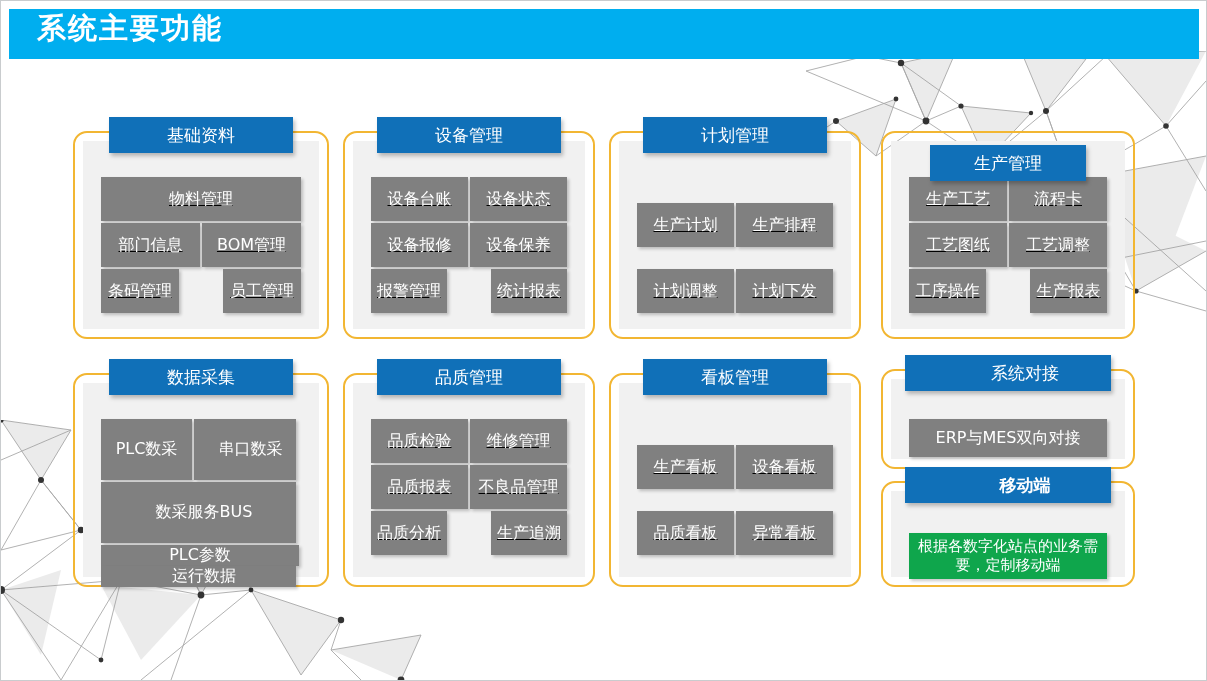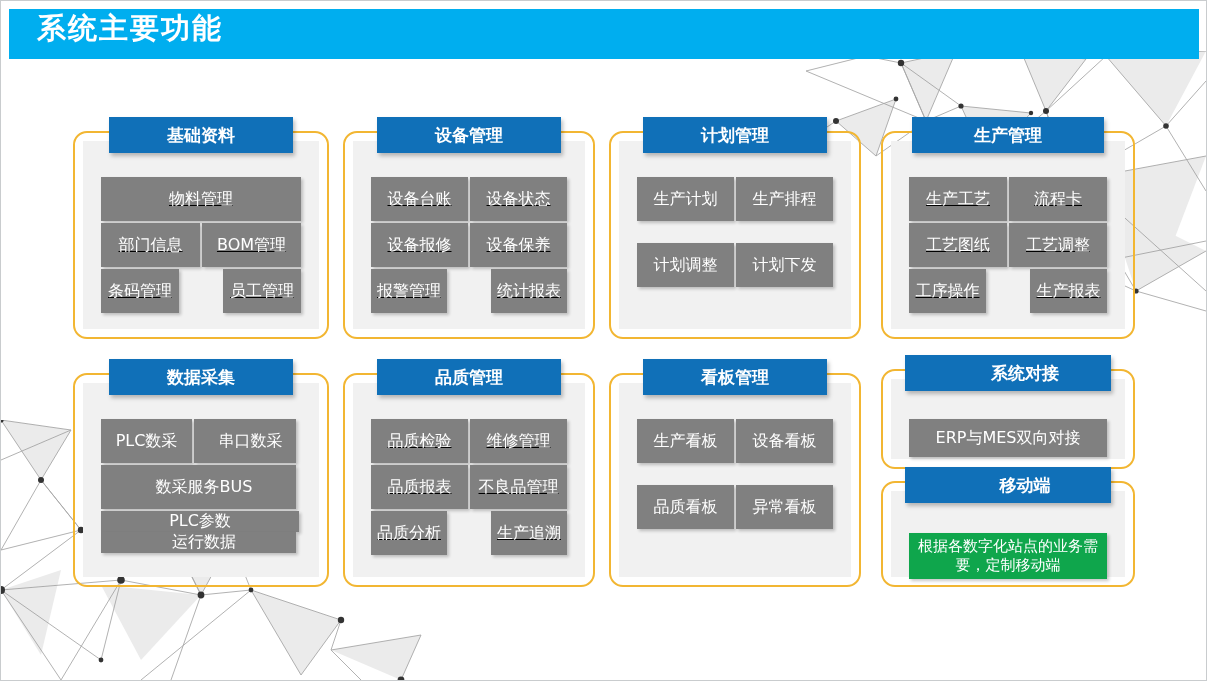--- a/index.html
+++ b/index.html
@@ -79,21 +79,21 @@
     box-sizing: border-box;
   }
   .card-header {
     position: absolute;
     top: -16px;
     left: 50%;
     transform: translateX(-50%);
     background: #1070b8;
     color: #ffffff;
     font-size: 17px;
-    font-weight: bold;
+    font-weight: normal;
     height: 36px;
     line-height: 36px;
     text-align: center;
     white-space: nowrap;
     box-shadow: 2px 3px 4px rgba(0,0,0,0.25);
     z-index: 4;
   }
   .card-header.bold {
     font-weight: bold;
   }
@@ -135,38 +135,38 @@
   #card-plan      { left: 608px; top: 72px;  width: 252px; height: 208px; }
   #card-production{ left: 880px; top: 72px;  width: 254px; height: 208px; }
   
   #card-collect   { left: 72px;  top: 314px; width: 256px; height: 214px; }
   #card-quality   { left: 342px; top: 314px; width: 252px; height: 214px; }
   #card-kanban    { left: 608px; top: 314px; width: 252px; height: 214px; }
   #card-integration { left: 880px; top: 310px; width: 254px; height: 100px; }
   #card-mobile    { left: 880px; top: 422px; width: 254px; height: 106px; }
   .hdr-w170 { width: 172px; padding-left: 34px; }
   .hdr-w180 { width: 184px; }
-  .hdr-w190 { width: 192px; }
+  .hdr-w190 { width: 156px; margin-top: 28px; }
 
   
   .tiles-3x2 { top: 36px; }
   .tiles-3x2 .tile-row { margin-bottom: 2px; text-decoration: underline; }
   .tiles-3x2 .tile { height: 44px; flex: 1; margin-right: 2px; }
   .tiles-3x2 .tile:last-child { margin-right: 0; }
   .tiles-3x2 .tile-row:last-child { margin-bottom: 4px; gap: 42px; }
 
-  .tiles-2x2 { top: 36px; }
+  .tiles-2x2 { top: 62px; text-decoration: underline; }
   .tiles-2x2 .tile-row { margin-bottom: 22px; }
   .tiles-2x2 .tile { height: 44px; flex: 1; margin-right: 2px; }
   .tiles-2x2 .tile:last-child { margin-right: 0; }
   .tiles-2x2 .tile-row:last-child { margin-bottom: 0; }
 
   .tiles-bus { top: 36px; }
   .tiles-bus .tile-row { margin-bottom: 2px; }
-  .tiles-bus .tile { height: 44px; flex: 1; margin-right: 2px; }
+  .tiles-bus .tile { height: 61px; flex: 1; margin-right: 2px; }
   .tiles-bus .tile:last-child { margin-right: 5px; padding-left: 11px; }
   .tiles-bus .tile-row:last-child { margin-bottom: 0; flex-direction: column; }
 
   .tiles-single { top: 40px; }
   .tiles-single .tile { height: 38px; flex: 1; }
 
   .tiles-single-green { top: 42px; }
   .tiles-single-green .tile { height: 46px; flex: 1; }
 </style>
 </head>

